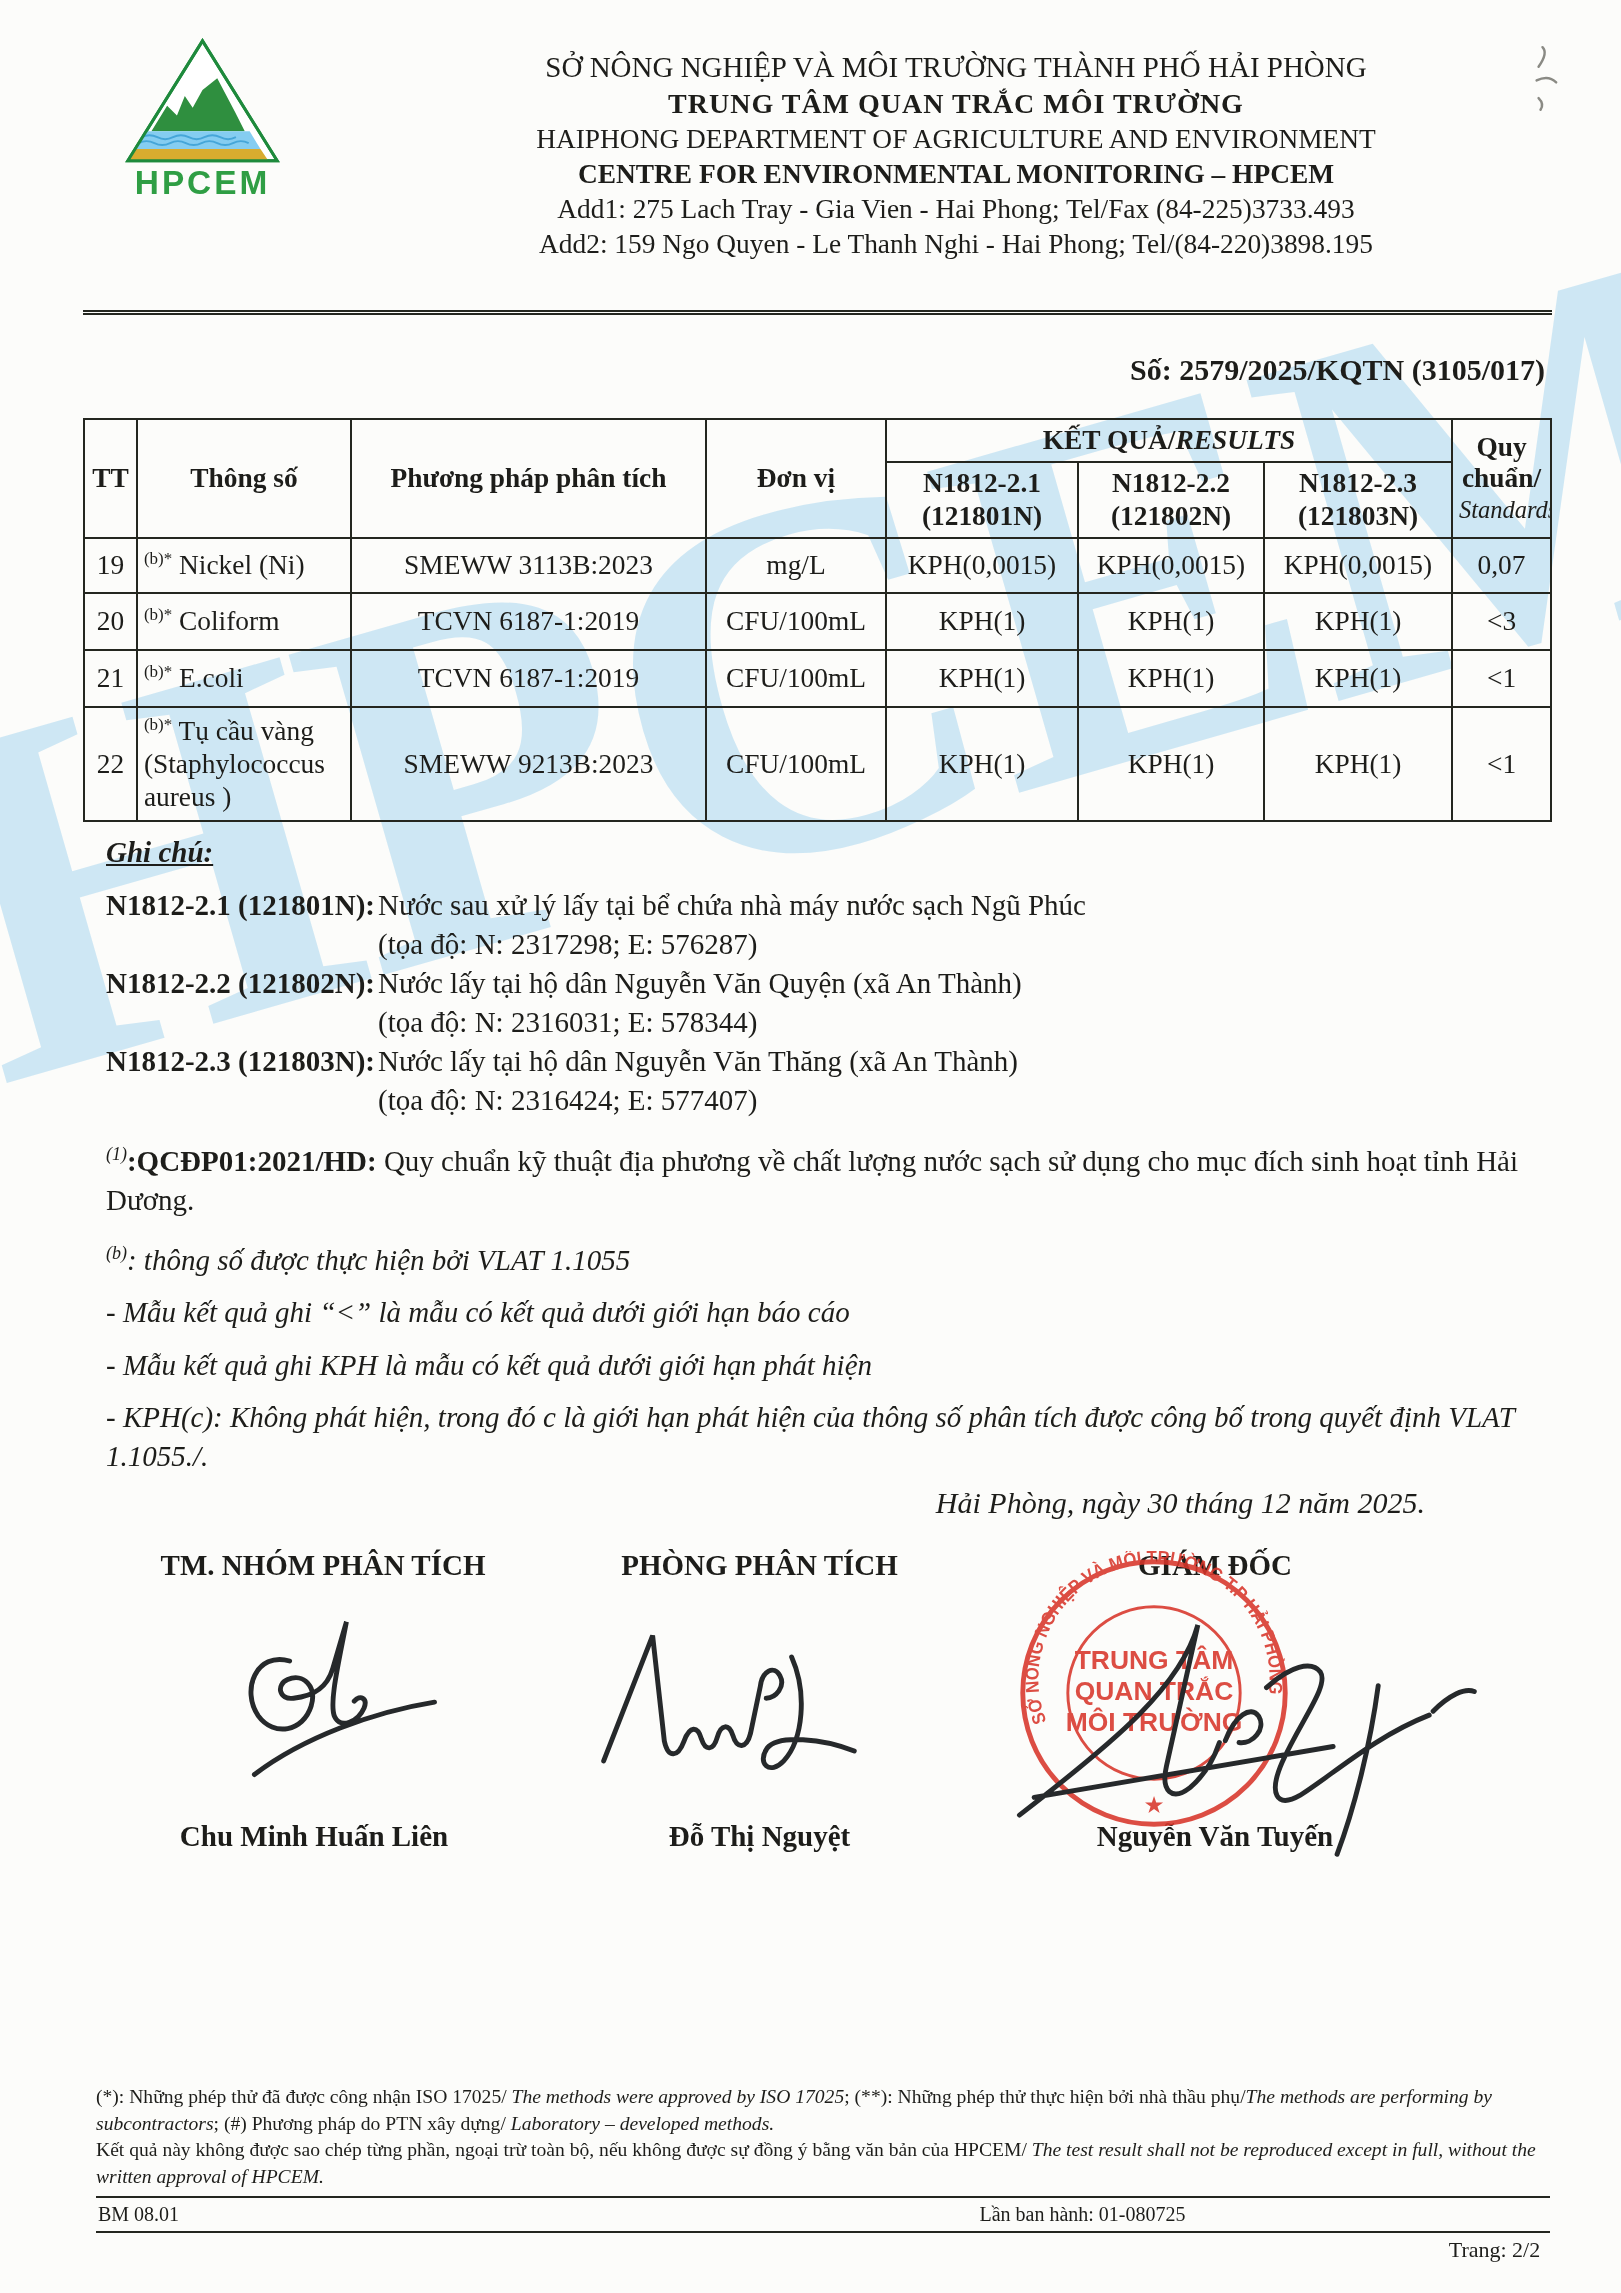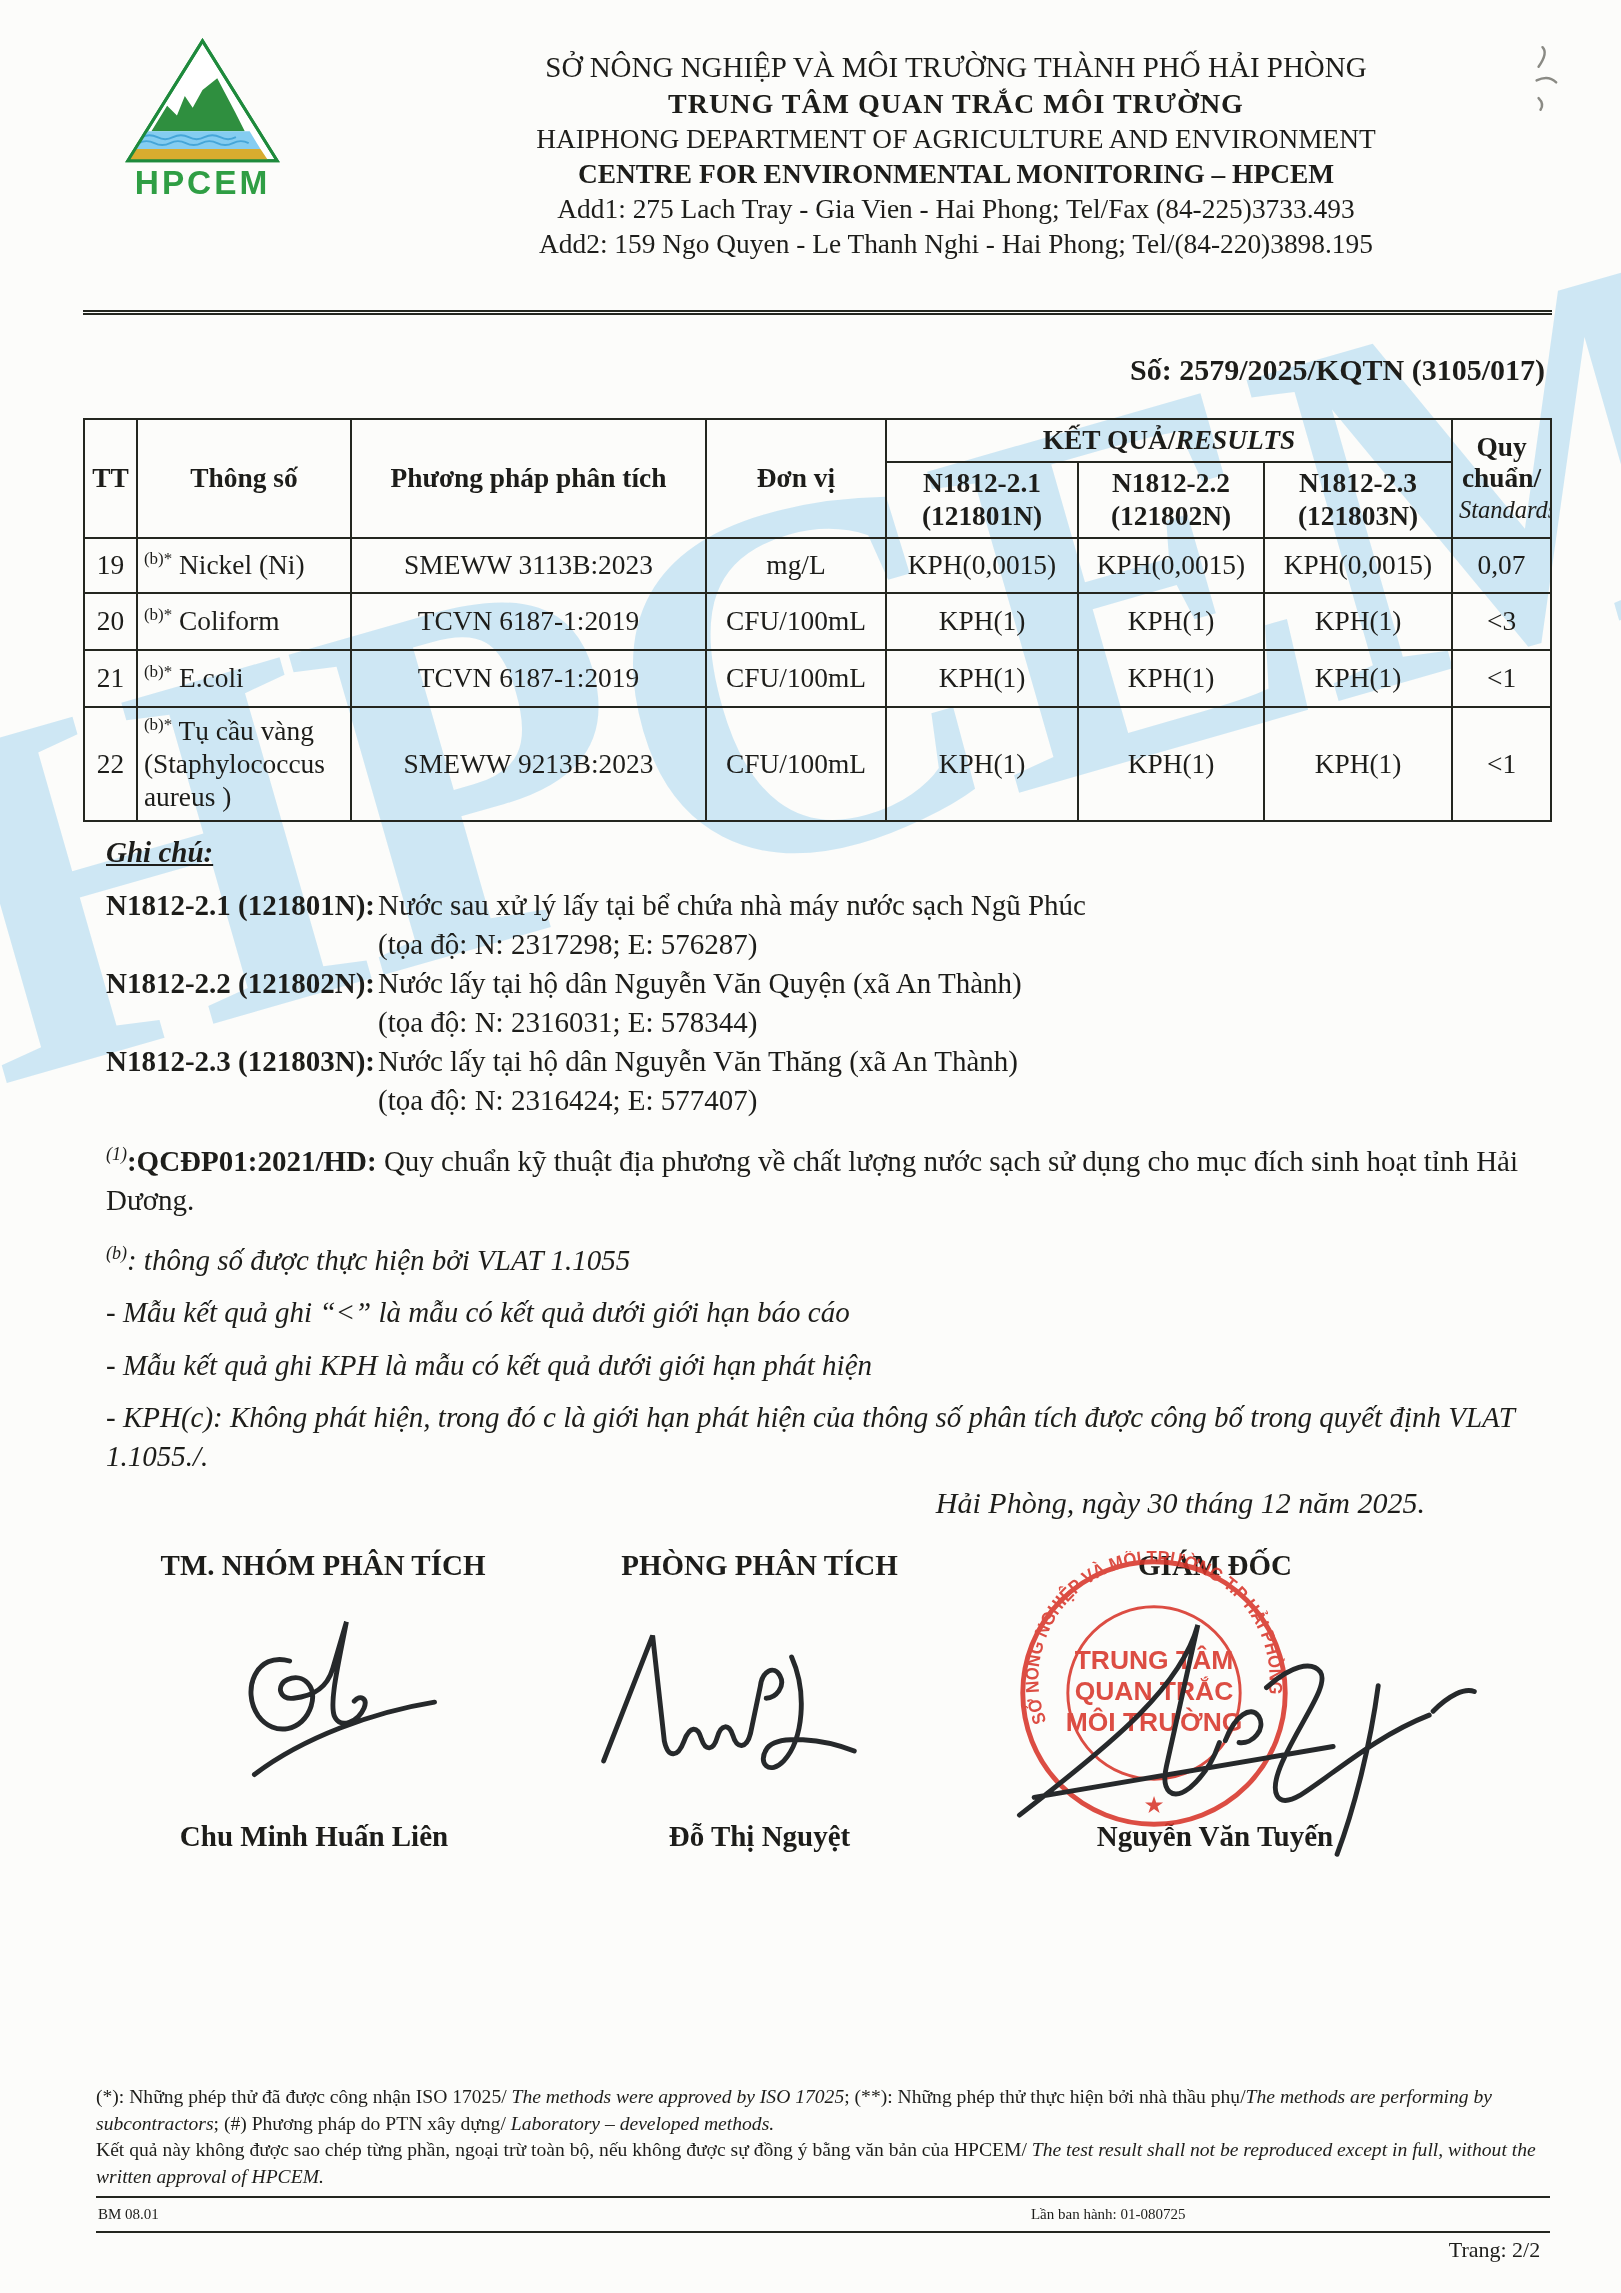--- a/index.html
+++ b/index.html
@@ -62,21 +62,21 @@
   .sig-name{position:absolute;top:279px;font-size:29px;font-weight:bold;text-align:center;}
   .n1{left:118px;width:392px;} .n2{left:578px;width:363px;} .n3{left:1019px;width:392px;}
   .sig-svg{position:absolute;}
   .s1{left:225px;top:61px;} .s2{left:588px;top:61px;} .s3{left:990px;top:27.4px;z-index:3;}
   .stamp{position:absolute;left:1012px;top:9.8px;z-index:2;opacity:0.88;}
 
   
   .footer{position:absolute;left:96px;right:71px;top:2084px;font-size:19.6px;line-height:26.5px;}
   .footer i{font-style:italic;margin-top:45px;}
   .foot-bottom{margin-top:5.9px;border-top:2px solid #24261f;border-bottom:2px solid #24261f;
-               padding:2.9px 2px 3.9px 2px;display:flex;font-size:15px;}
+               padding:2.9px 2px 3.9px 2px;display:flex;font-size:20px;}
   .foot-bottom .bm{flex:1;}
   .foot-bottom .issue{flex:2;text-align:right;}
   .foot-bottom .sp{flex:1;}
   .foot-page{text-align:right;font-size:22px;padding:3.9px 9.8px 0 0;}
 </style>
 </head>
 <body>
 
 <div class="page" data-name="document-page">
 

